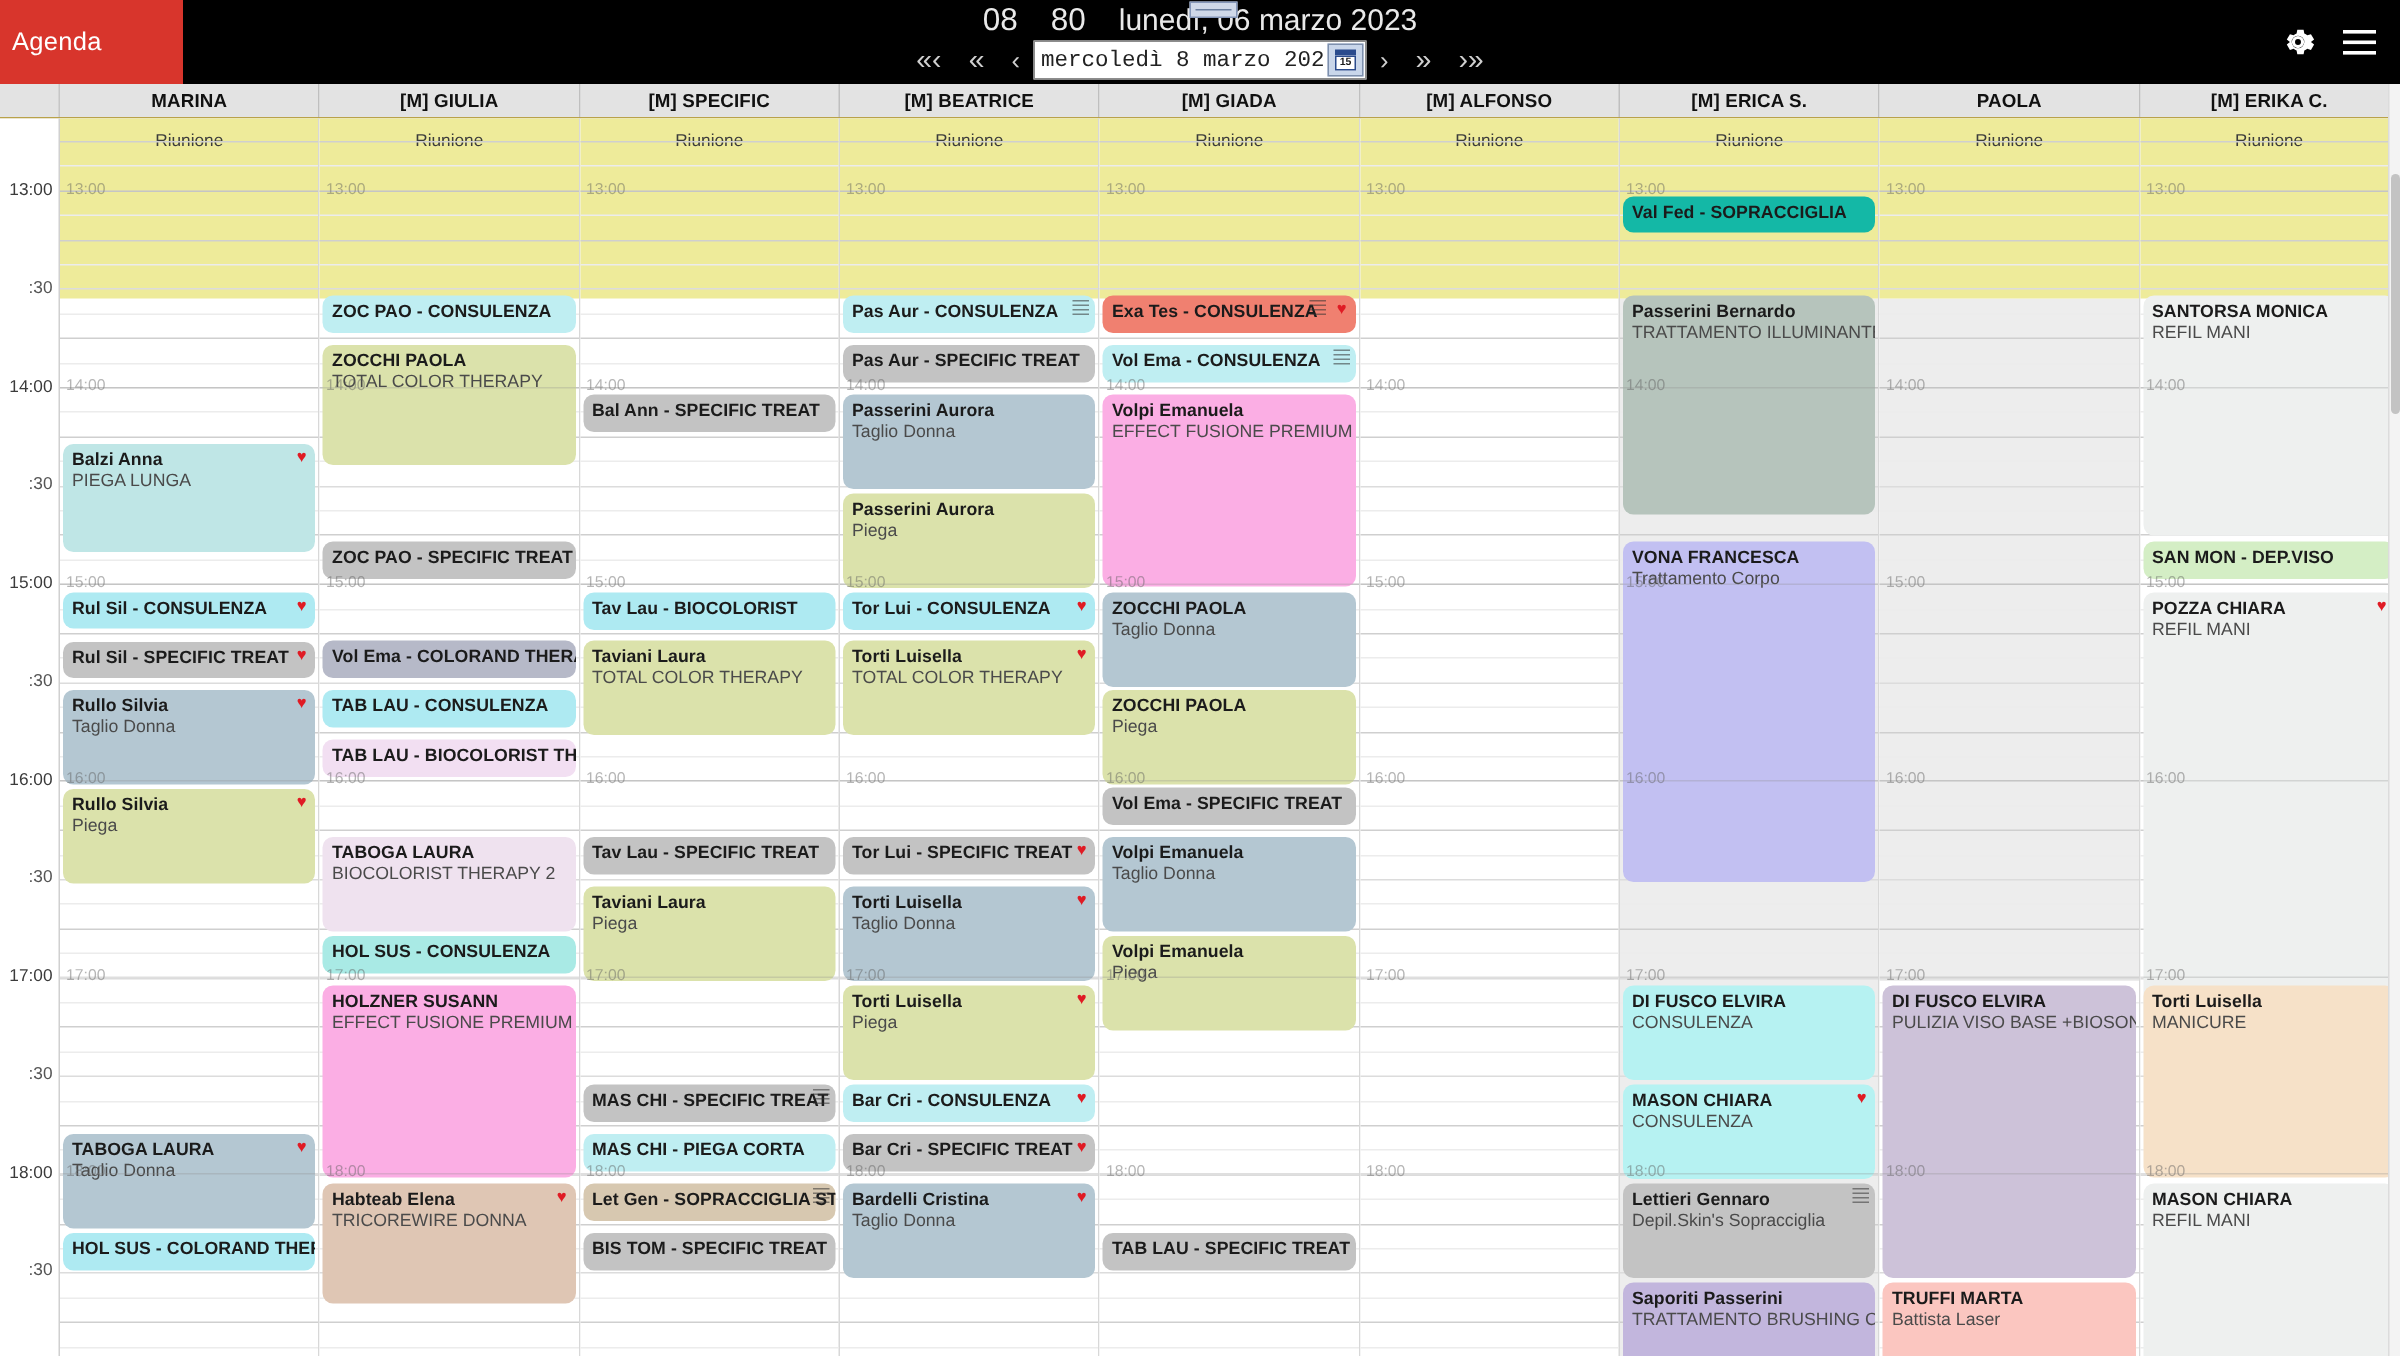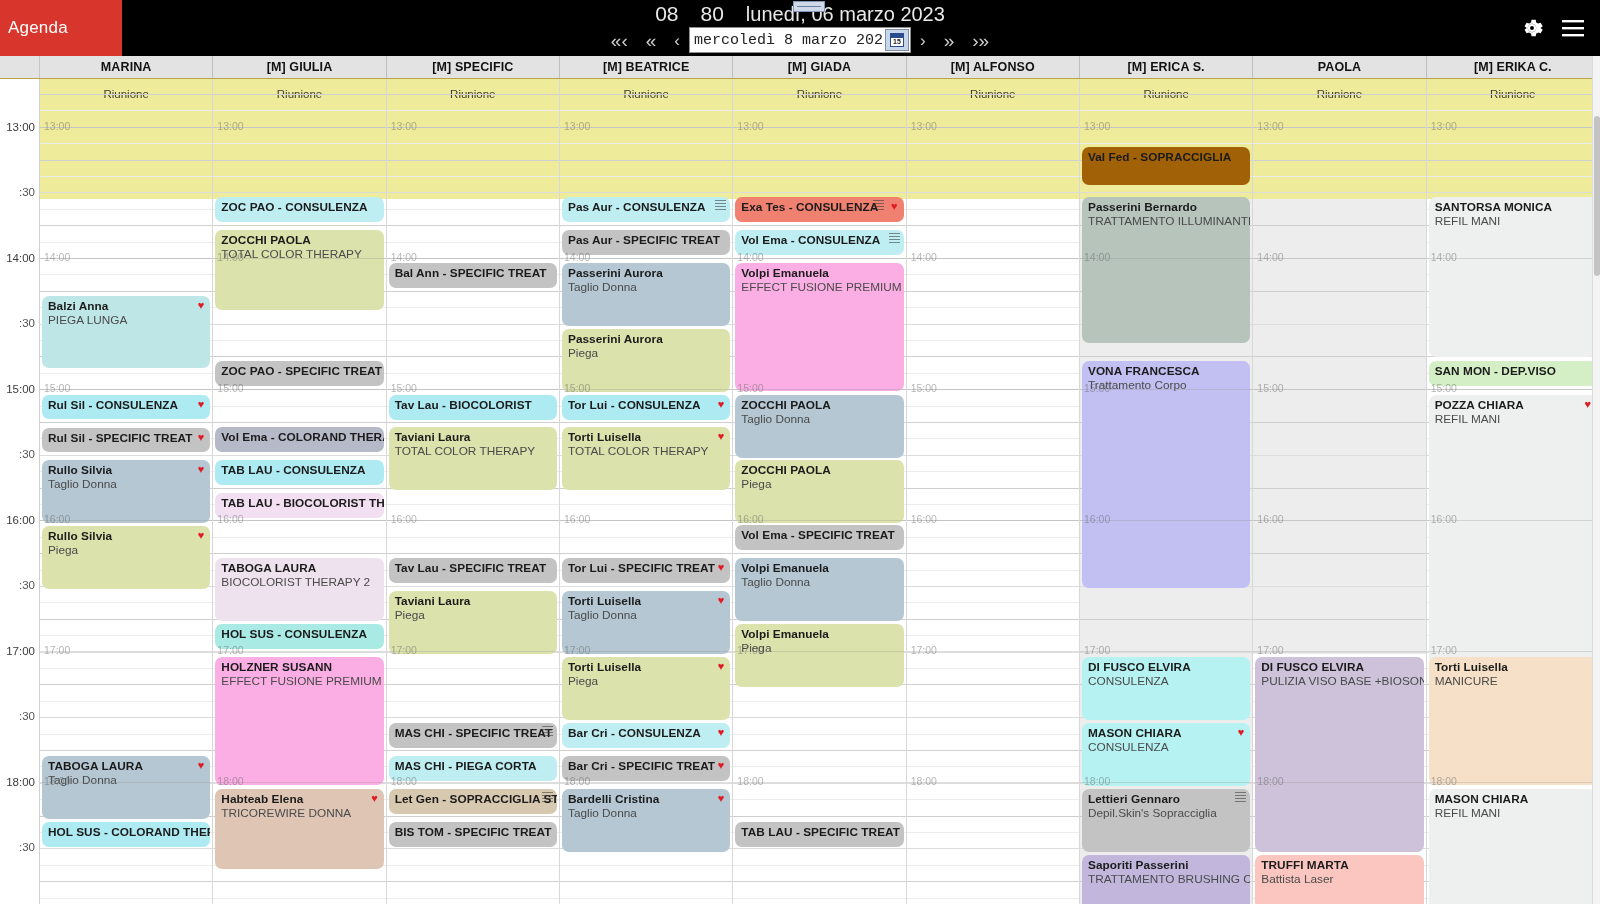--- a/index.html
+++ b/index.html
@@ -912,21 +912,21 @@
             <div class="gl" style="top: 687.4px;"></div>
             <div class="gl half" style="top: 703.8px;"></div>
             <div class="gl" style="top: 720.2px;"></div>
             <div class="gl hour" style="top: 736.6px;"></div>
             <div class="gl" style="top: 753px;"></div>
             <div class="gl half" style="top: 769.4px;"></div>
             <div class="gl" style="top: 785.8px;"></div>
             <div class="gl hour" style="top: 802.2px;"></div>
             <div class="gl" style="top: 818.6px;"></div>
           </div>
-          <div class="appt compact" style="top: 68px; height: 38px; background: #a16207;">
+          <div class="appt compact" style="top: 52px; height: 24px; background: #14b8a6;">
             <div class="name">Val Fed - SOPRACCIGLIA</div>
           </div>
           <div class="appt" style="top: 118px; height: 146px; background: rgb(182, 196, 188);">
             <div class="name">Passerini Bernardo</div>
             <div class="svc">TRATTAMENTO ILLUMINANTE</div>
           </div>
           <div class="appt" style="top: 282px; height: 227px; background: rgb(194, 192, 242);">
             <div class="name">VONA FRANCESCA</div>
             <div class="svc">Trattamento Corpo</div>
           </div>

